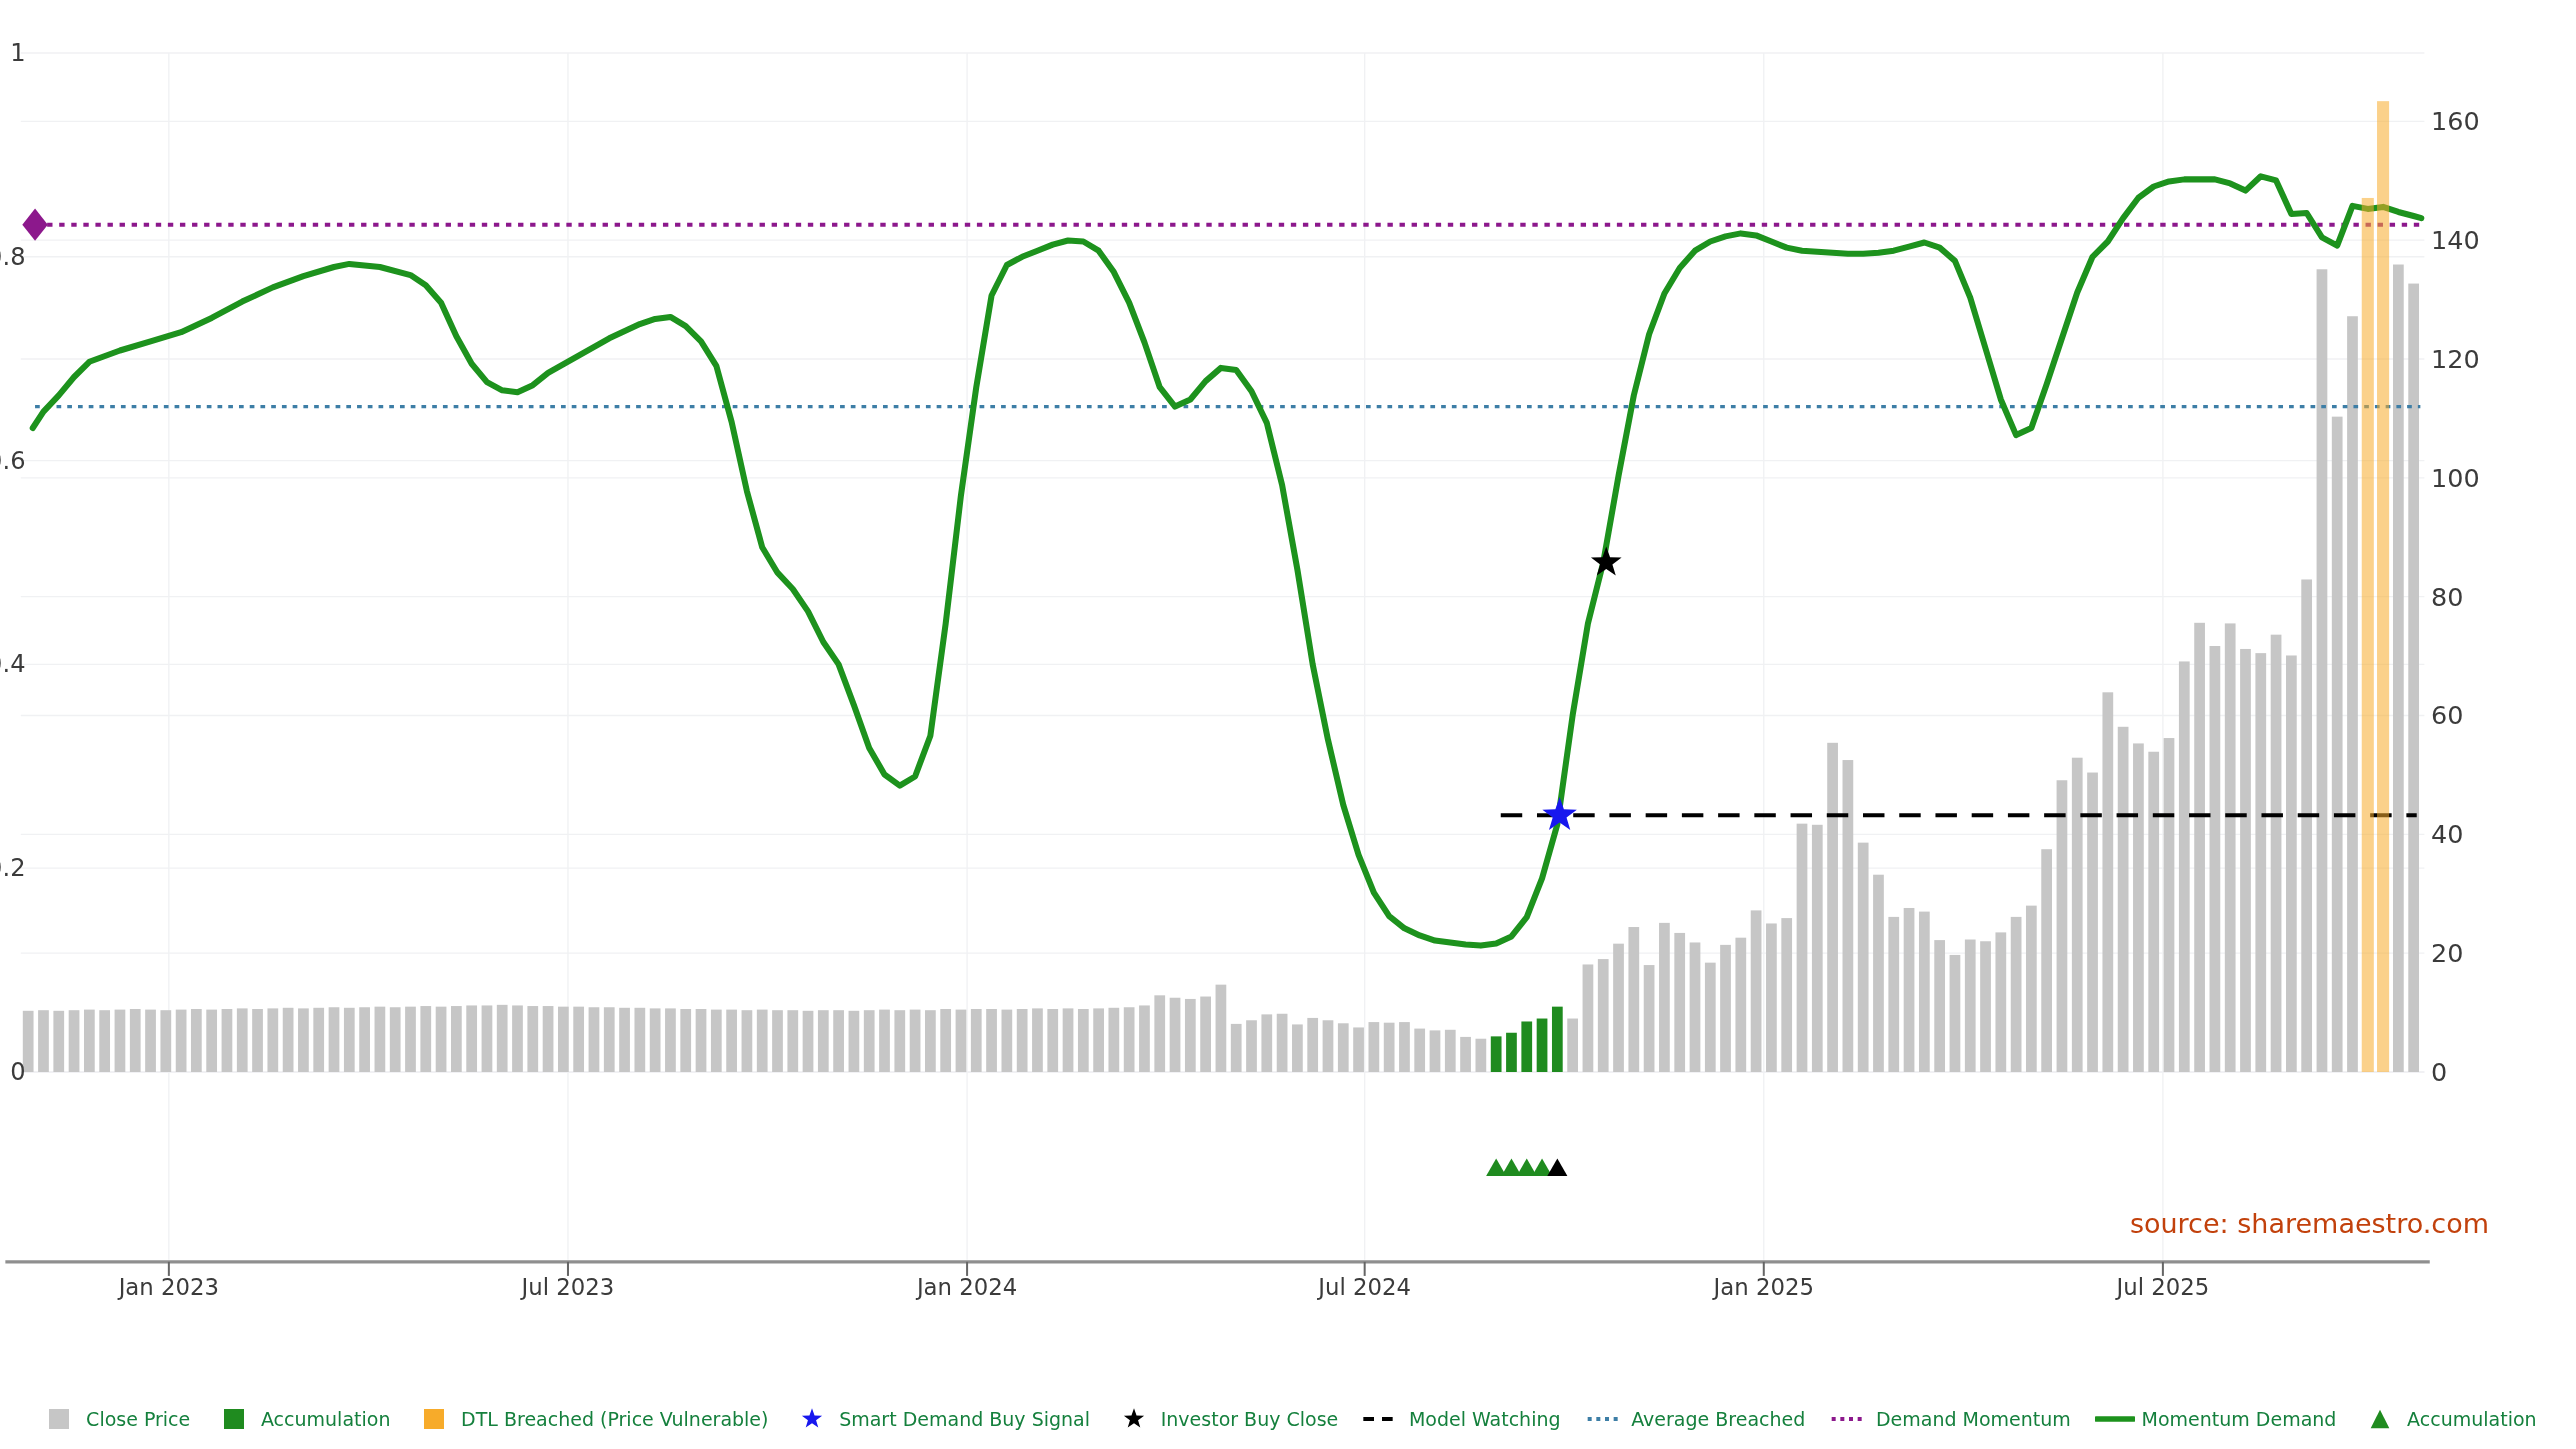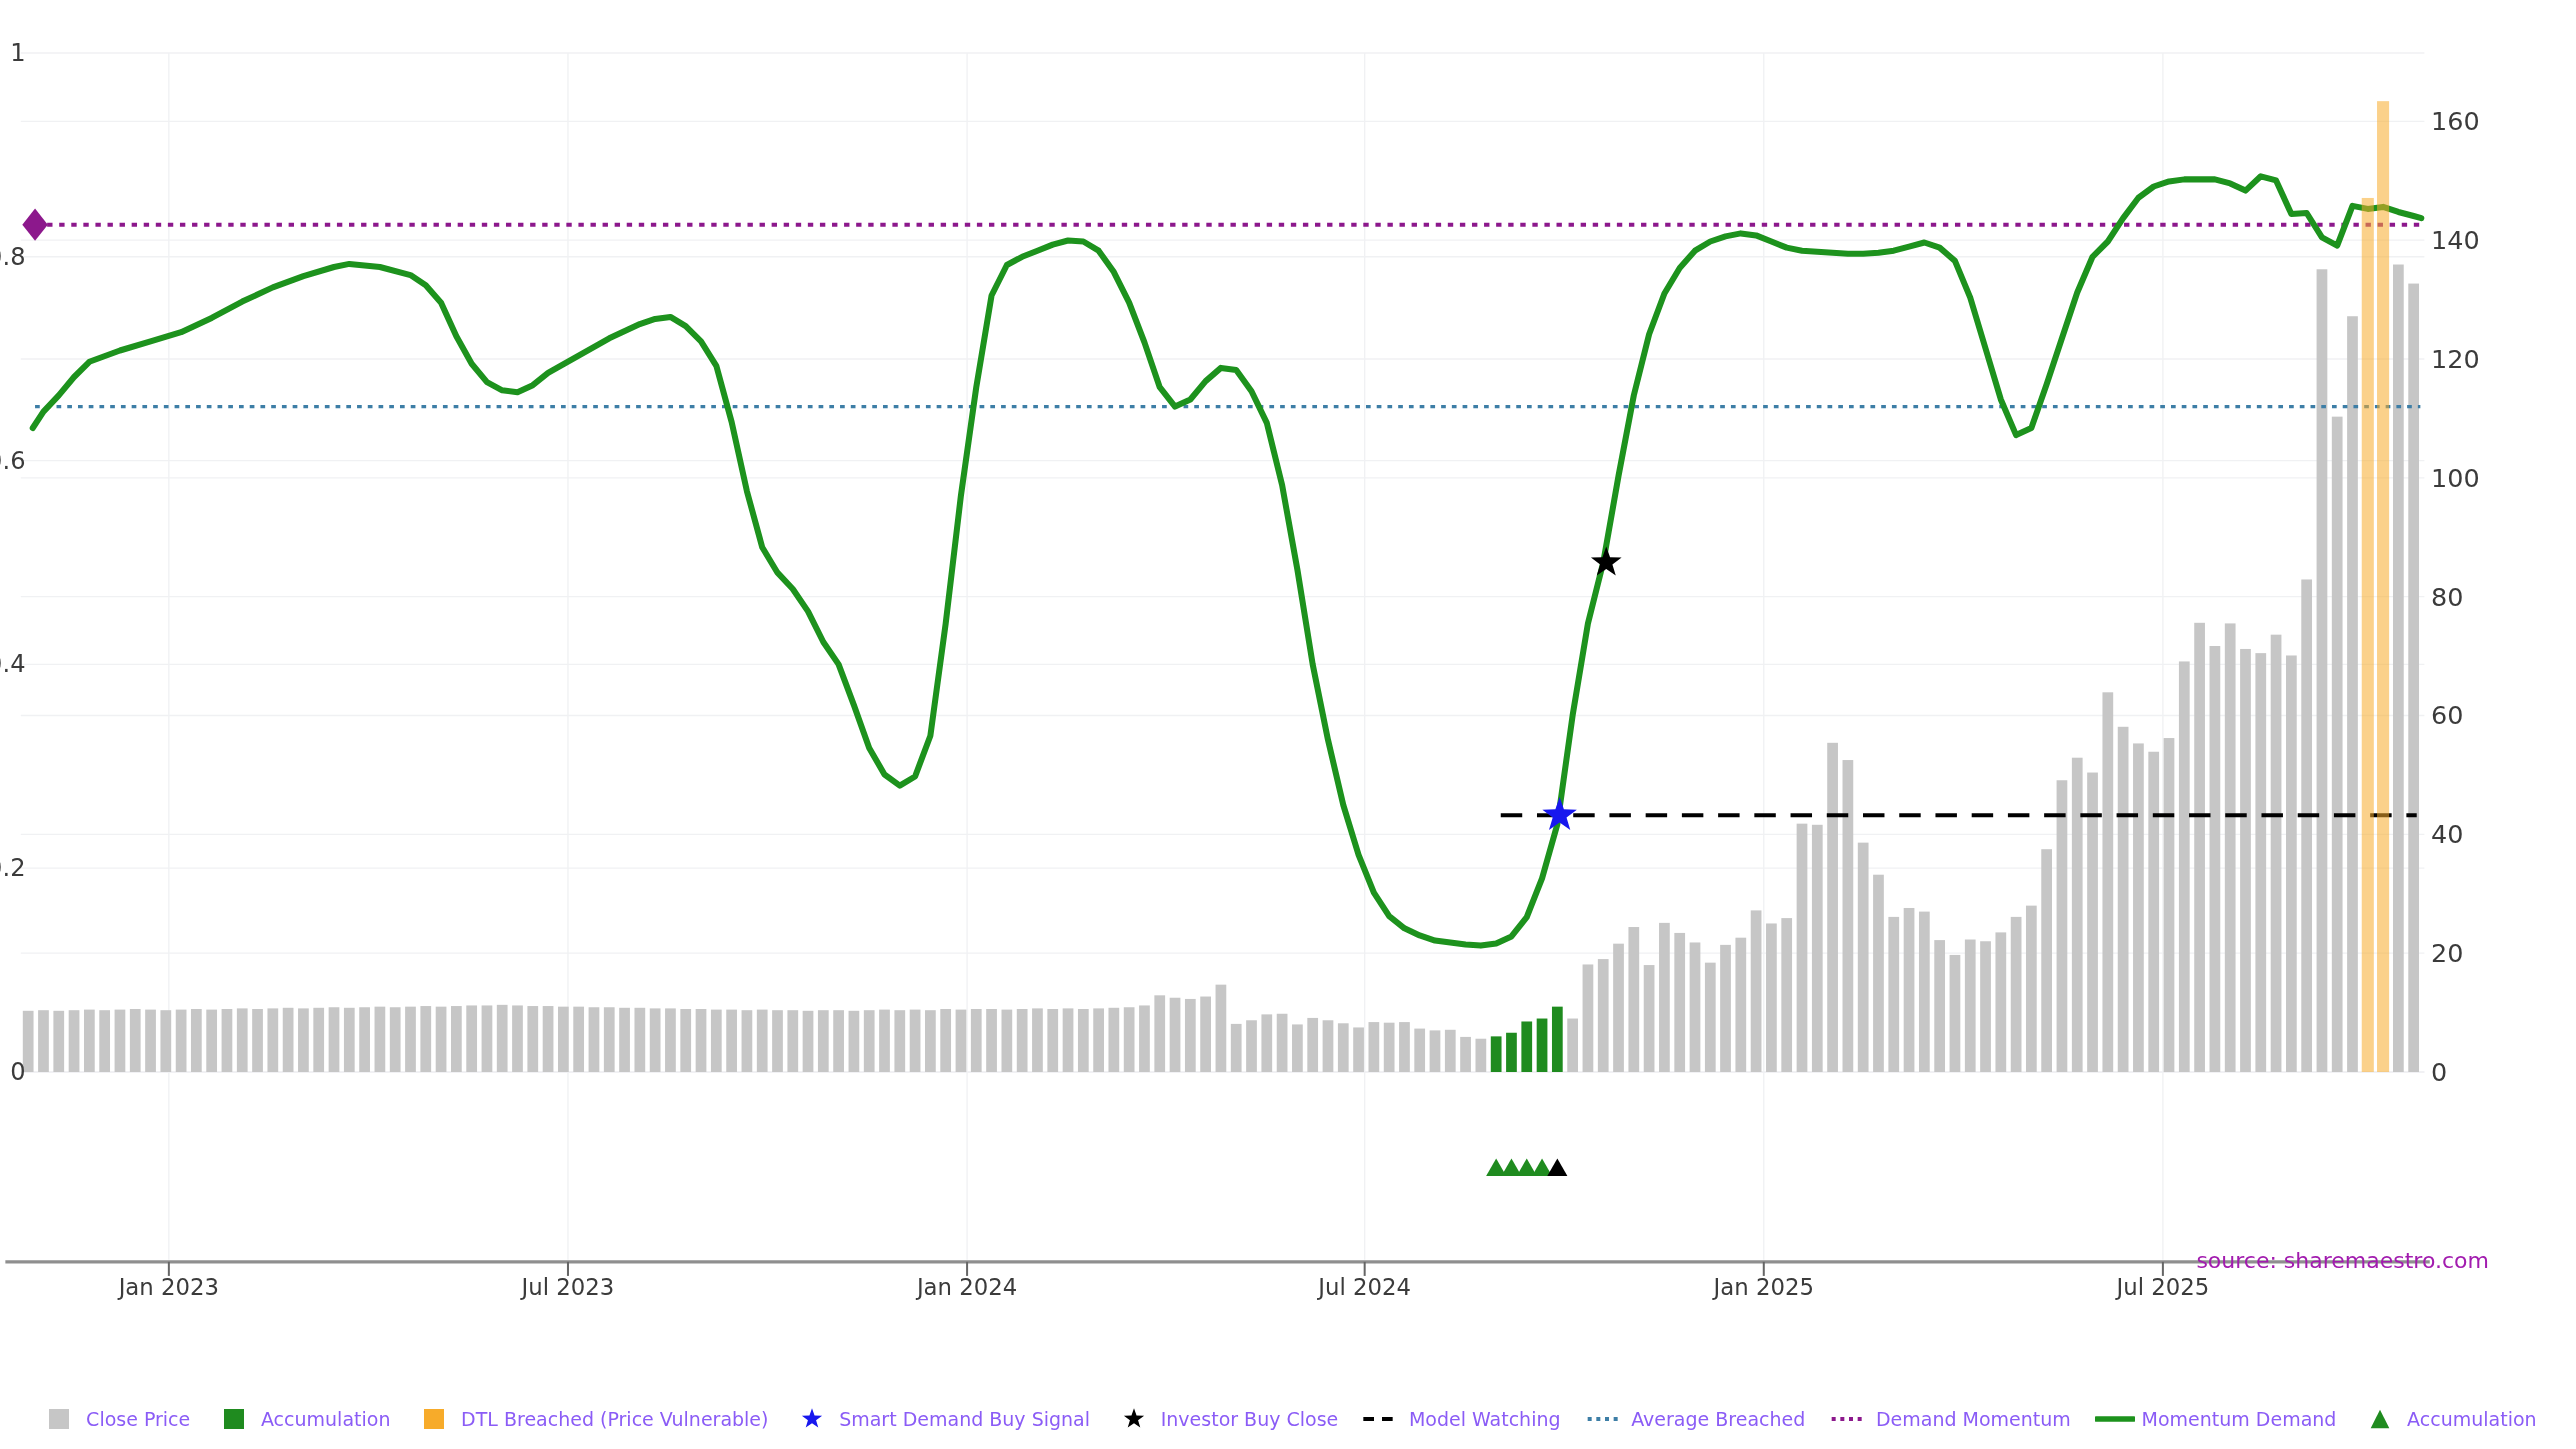--- a/index.html
+++ b/index.html
@@ -2,22 +2,22 @@
 <html style="font-size:10.7px"><head>
 <meta charset="utf-8">
 <style>
   html,body{margin:0;padding:0;background:#ffffff;width:2576px;height:1449px;overflow:hidden;
             font-family:"DejaVu Sans","Liberation Sans",sans-serif;}
   #stage{position:relative;width:2576px;height:1449px;background:#fff;}
   #chart{position:absolute;left:0;top:0;}
   #legend{position:absolute;left:0;top:1407px;width:2576px;display:flex;justify-content:center;
           align-items:center;gap:24px;}
   .legend-item{display:flex;align-items:center;gap:6.7px;}
-  .legend-item span{font-size:19px;color:#8b5cf6;white-space:nowrap;}
-  #source{position:absolute;top:1248px;right:87px;font-size:22px;color:#a21caf;}
+  .legend-item span{font-size:19px;color:#15803d;white-space:nowrap;}
+  #source{position:absolute;top:1208px;right:87px;font-size:27px;color:#c2410c;}
   svg text{font-family:"DejaVu Sans","Liberation Sans",sans-serif;}
 </style>
 </head>
 <body>
 
 <div id="stage">
   <svg id="chart" width="2576" height="1449" viewBox="0 0 3840 2160">
       <g>
         <line x1="31" y1="1598" x2="3614" y2="1598" stroke="#f0f1f3" stroke-width="2"></line>
         <line x1="31" y1="1294.2" x2="3614" y2="1294.2" stroke="#f0f1f3" stroke-width="2"></line>

